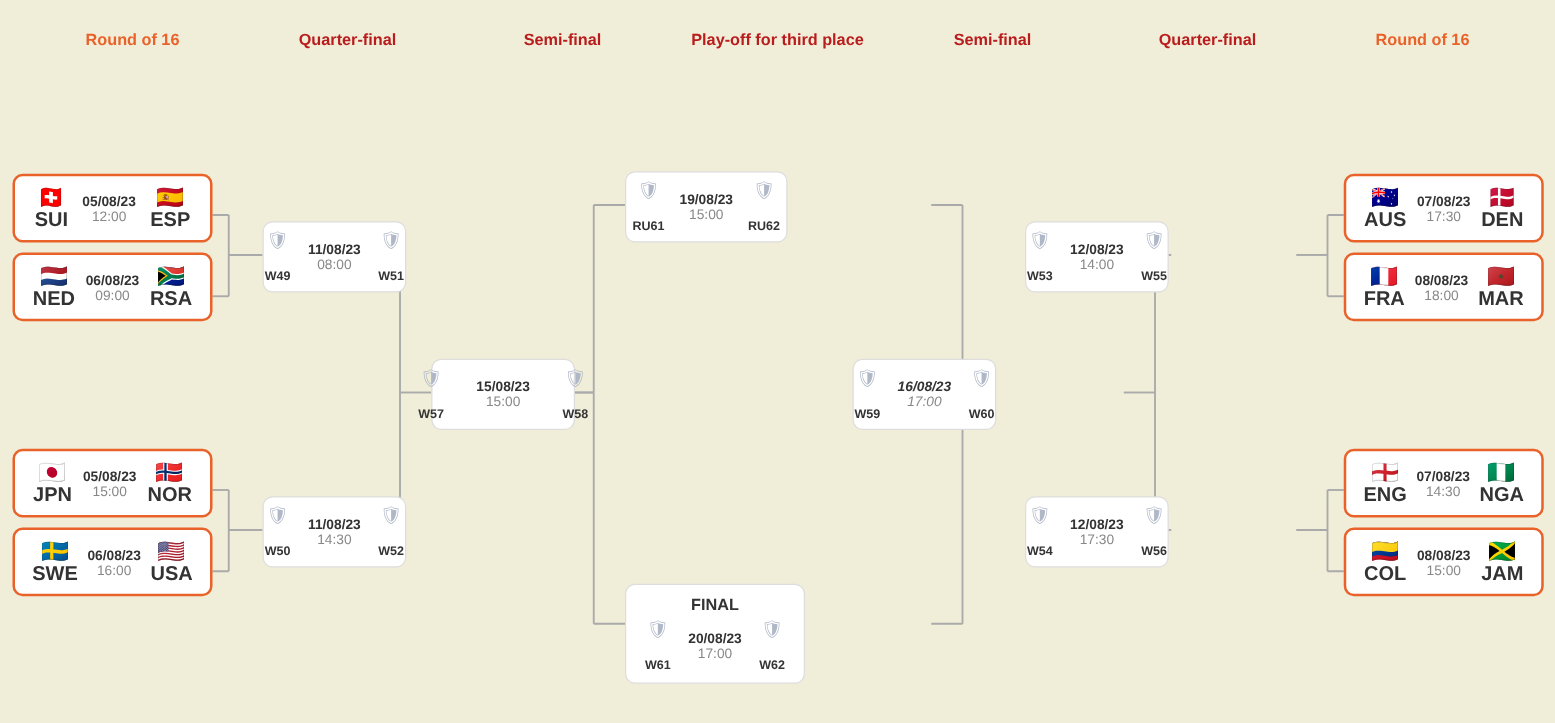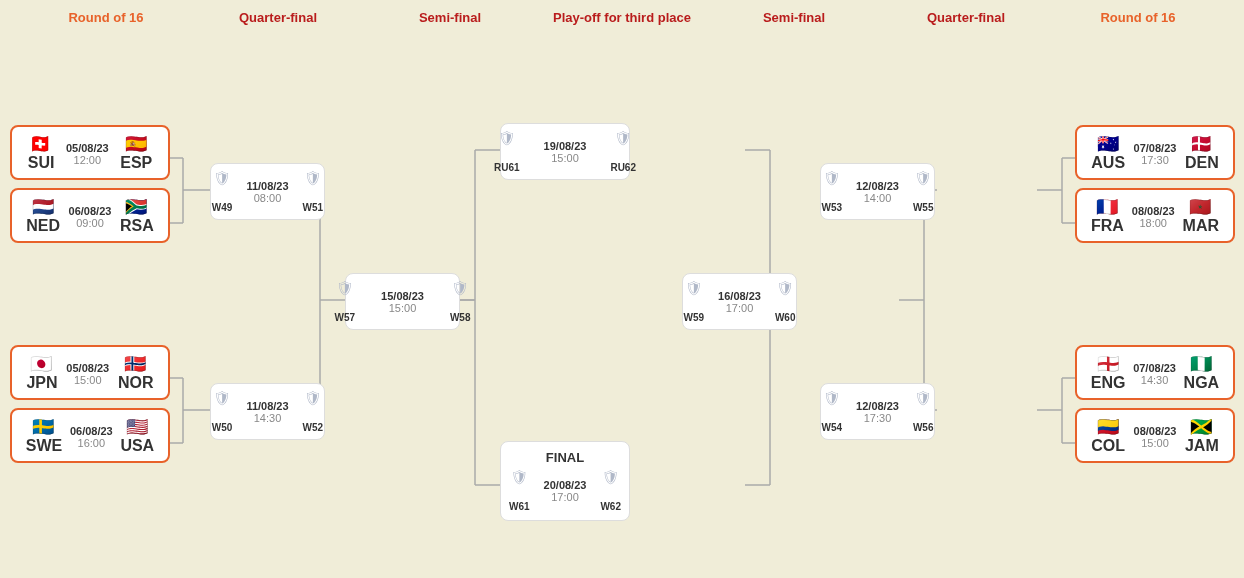--- a/index.html
+++ b/index.html
@@ -14,20 +14,21 @@
       width: 1244px;
       padding: 10px 0;
       position: relative;
     }
     .stage-headers {
       display: flex;
       justify-content: space-around;
       align-items: center;
       margin-bottom: 20px;
       padding: 0 20px;
+      margin-top: 14px;
     }
     .stage-header {
       text-align: center;
       font-size: 13px;
       font-weight: 600;
       color: #b91c1c;
       width: 160px;
     }
     .stage-header.highlight {
       color: #e8622a;
@@ -326,33 +327,33 @@
       </div>
     </div>
 
     <div class="abs" style="left:500px; top:78px; width:130px;">
       <div class="match-box plain">
         <div class="match-row">
           <div class="match-col-inner">
             <span class="shield-icon">🛡</span>
             <span class="tbd-code">RU61</span>
           </div>
-          <div class="match-col-inner" style="margin:0 16px;">
+          <div class="match-col-inner" style="margin:0 4px;">
             <div class="match-date">19/08/23</div>
             <div class="match-time">15:00</div>
           </div>
           <div class="match-col-inner">
             <span class="shield-icon">🛡</span>
             <span class="tbd-code">RU62</span>
           </div>
         </div>
       </div>
     </div>
 
-    <div class="abs" style="left:500px; top:396px; width:130px;">
+    <div class="abs" style="left:500px; top:408px; width:144px;">
       <div class="final-box">
         <div class="final-title">FINAL</div>
         <div class="match-row">
           <div class="match-col-inner">
             <span class="shield-icon">🛡</span>
             <span class="tbd-code">W61</span>
           </div>
           <div class="match-col-inner" style="margin:0 6px;justify-content:flex-end;">
             <div class="match-date">20/08/23</div>
             <div class="match-time">17:00</div>
@@ -365,21 +366,21 @@
       </div>
     </div>
 
     <div class="abs" style="left:682px; top:228px; width:115px;">
       <div class="match-box plain">
         <div class="match-row">
           <div class="match-col-inner">
             <span class="shield-icon">🛡</span>
             <span class="tbd-code">W59</span>
           </div>
-          <div class="match-col-inner" style="margin:0 6px;">
+          <div class="match-col-inner" style="margin:0 6px;font-style:italic;">
             <div class="match-date">16/08/23</div>
             <div class="match-time">17:00</div>
           </div>
           <div class="match-col-inner">
             <span class="shield-icon">🛡</span>
             <span class="tbd-code">W60</span>
           </div>
         </div>
       </div>
     </div>

